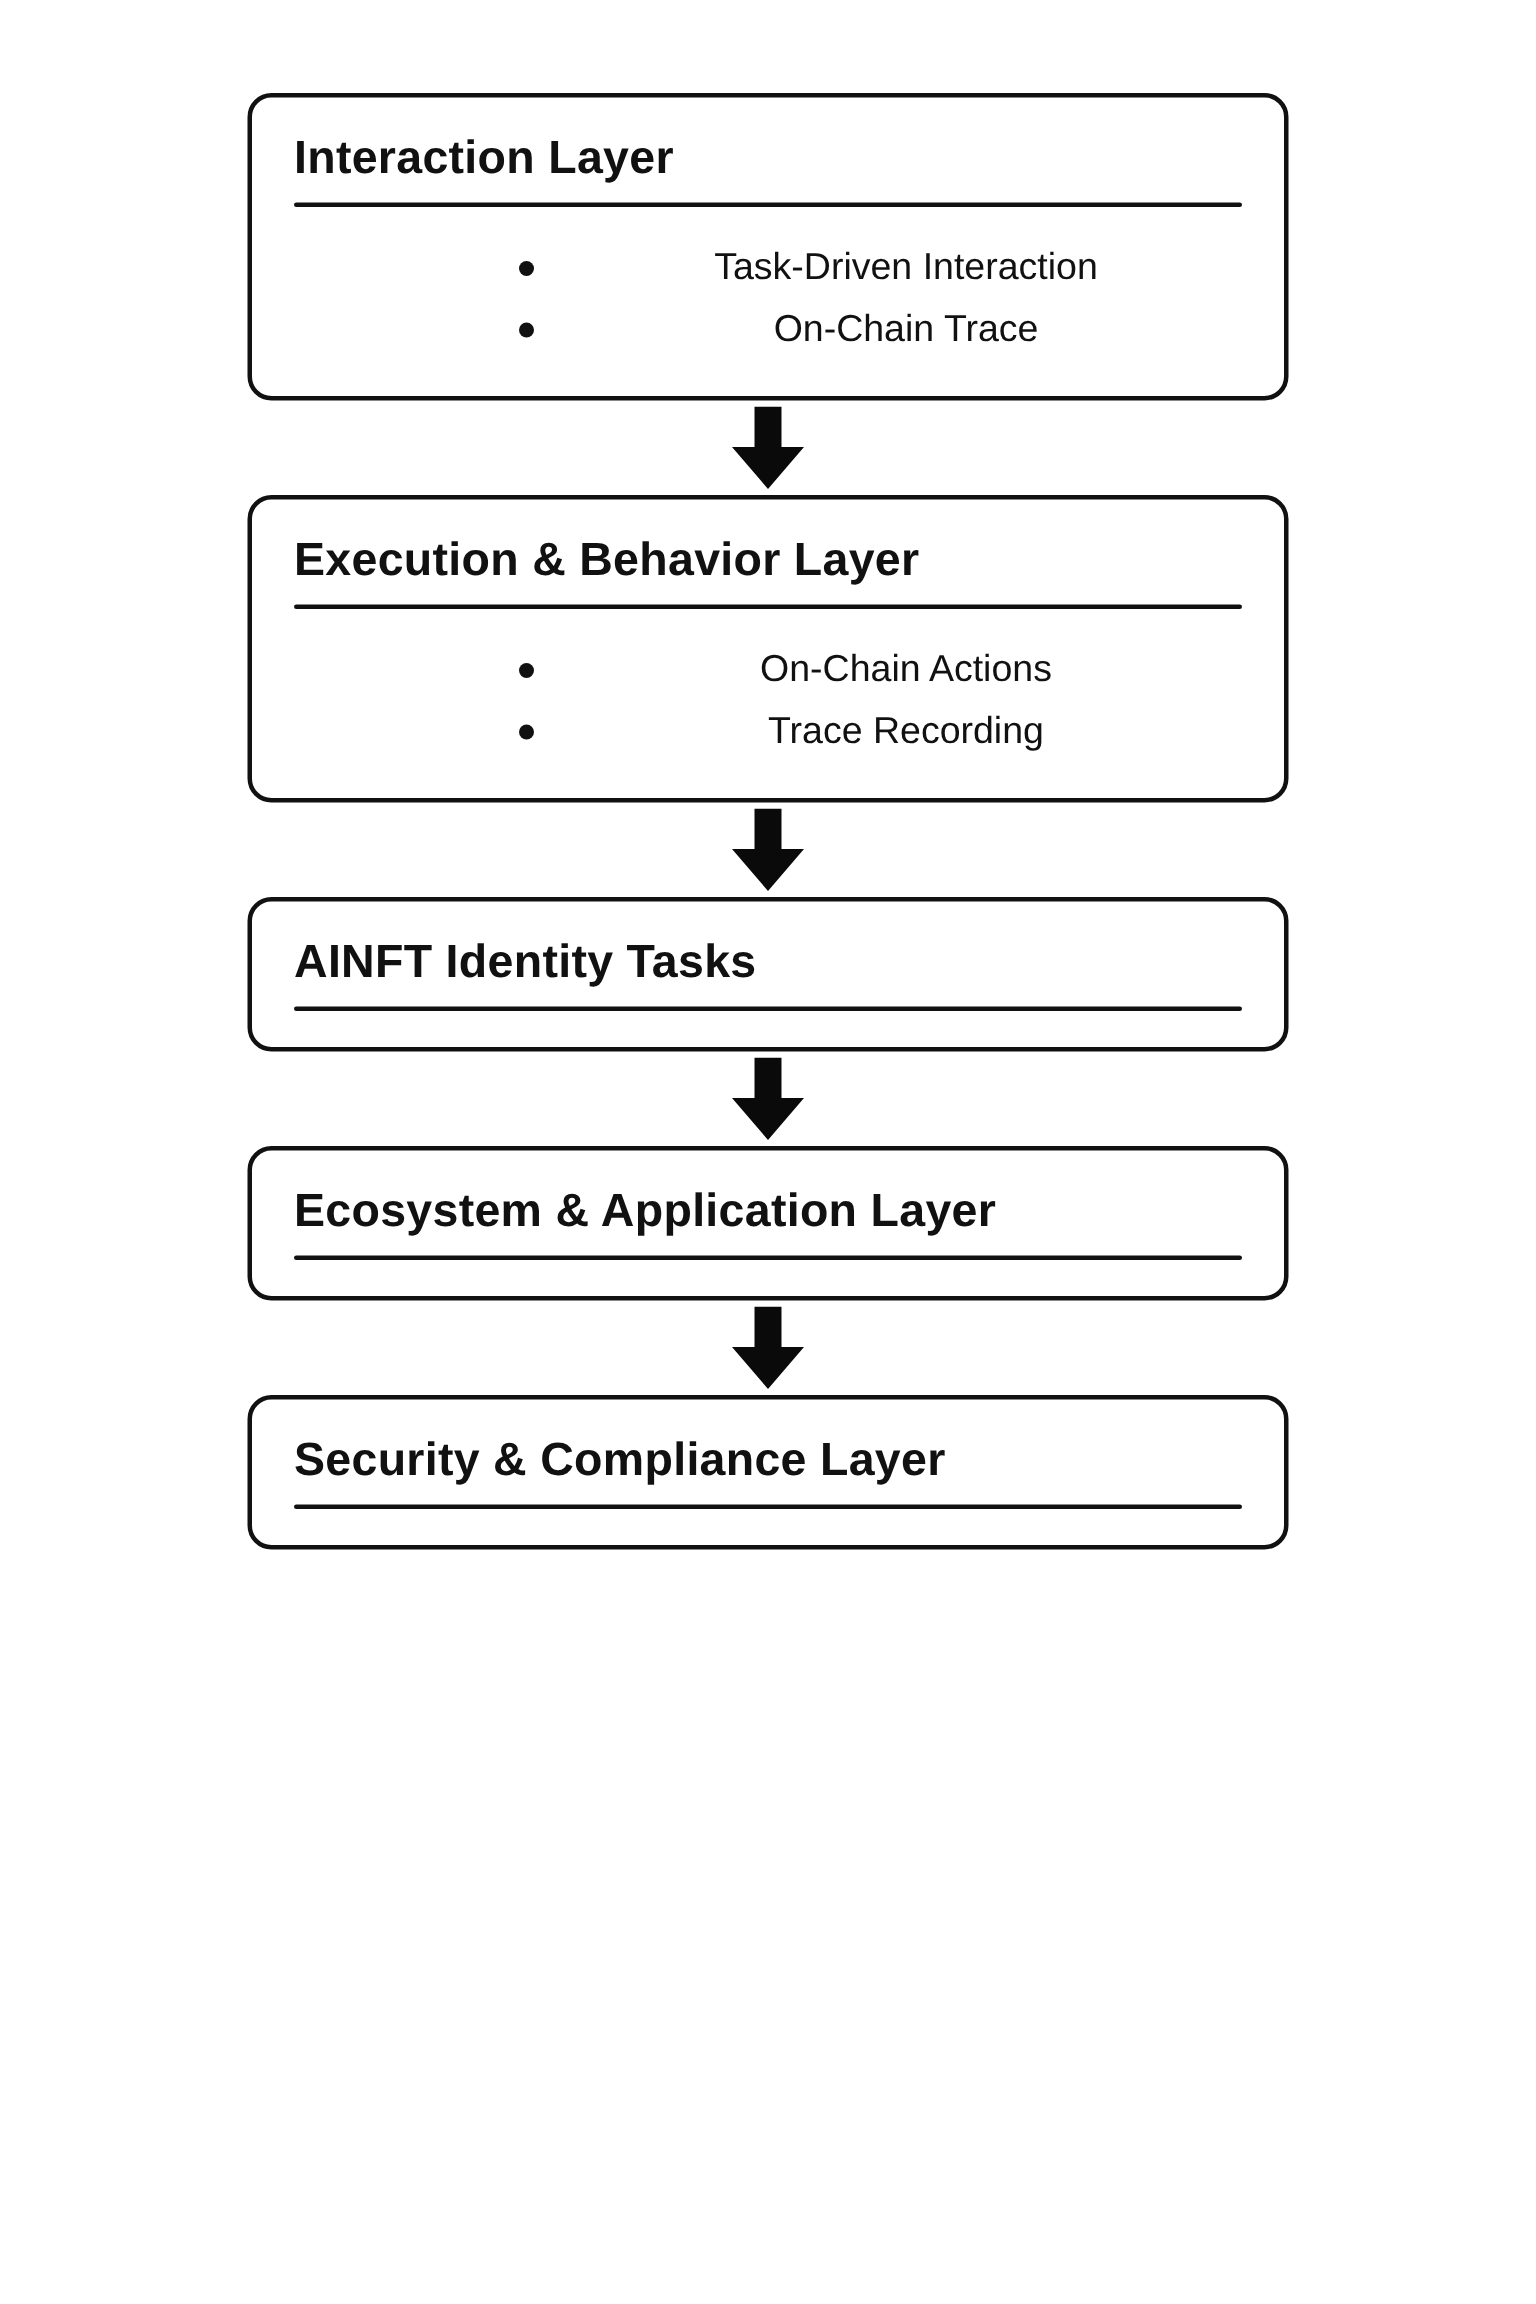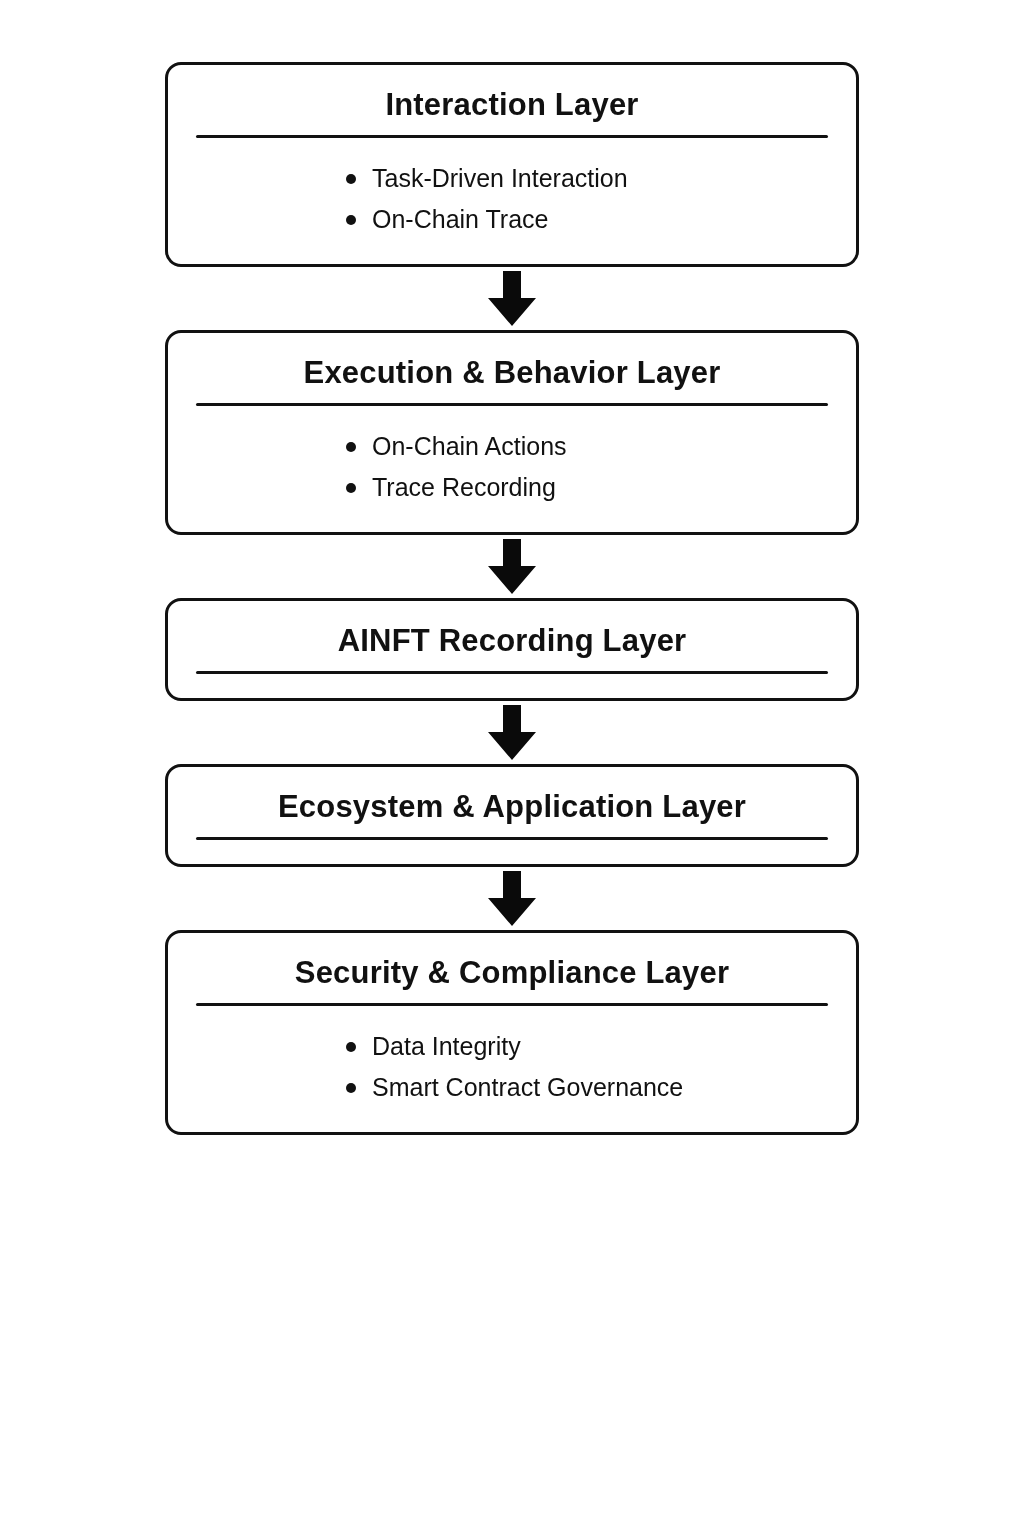--- a/index.html
+++ b/index.html
@@ -30,33 +30,33 @@
     background: var(--bg, #ffffff);
     border: 3.5px solid var(--line, #111111);
     border-radius: 16px;
     padding: 16px 0 24px 0;
   }
   .layer-title {
     margin: 6px 28px 12px 28px;
     font-size: 31px;
     font-weight: bold;
     color: var(--ink, #111111);
-    text-align: center;
     letter-spacing: 0.2px;
   }
   .divider {
     height: 3px;
     background: var(--line, #111111);
     margin: 0 28px;
     border-radius: 2px;
   }
   .layer-items {
     list-style: none;
     margin: 20px 0 0 0;
     padding: 0 20px 0 178px;
+    text-align: center;
   }
   .layer-item {
     position: relative;
     font-size: 25px;
     line-height: 41px;
     color: var(--ink, #111111);
     padding-left: 26px;
     white-space: nowrap;
   }
   .bullet-dot {
@@ -119,21 +119,21 @@
 </ul>
   </section>
 
   <div class="arrow-wrap">
     <svg width="48" height="55" viewBox="0 0 48 55" aria-hidden="true">
       <path class="arrow-shape" d="M15 0 h18 v27 h15 L24 55 L0 27 h15 Z" fill="#0a0a0a"></path>
     </svg>
   </div>
 
   <section class="layer-box">
-    <h2 class="layer-title">AINFT Recording Layer</h2>
+    <h2 class="layer-title">AINFT Identity Tasks</h2>
     <div class="divider"></div>
   </section>
 
   <div class="arrow-wrap">
     <svg width="48" height="55" viewBox="0 0 48 55" aria-hidden="true">
       <path class="arrow-shape" d="M15 0 h18 v27 h15 L24 55 L0 27 h15 Z" fill="#0a0a0a"></path>
     </svg>
   </div>
 
   <section class="layer-box">
@@ -143,26 +143,15 @@
 
   <div class="arrow-wrap">
     <svg width="48" height="55" viewBox="0 0 48 55" aria-hidden="true">
       <path class="arrow-shape" d="M15 0 h18 v27 h15 L24 55 L0 27 h15 Z" fill="#0a0a0a"></path>
     </svg>
   </div>
 
   <section class="layer-box">
     <h2 class="layer-title">Security &amp; Compliance Layer</h2>
     <div class="divider"></div>
-    <ul class="layer-items">
-  <li class="layer-item">
-    <span class="bullet-dot"></span>
-    <span class="layer-item-text">Data Integrity</span>
-  </li>
-
-  <li class="layer-item">
-    <span class="bullet-dot"></span>
-    <span class="layer-item-text">Smart Contract Governance</span>
-  </li>
-</ul>
   </section>
 </div>
 </div>
 
 </body></html>

